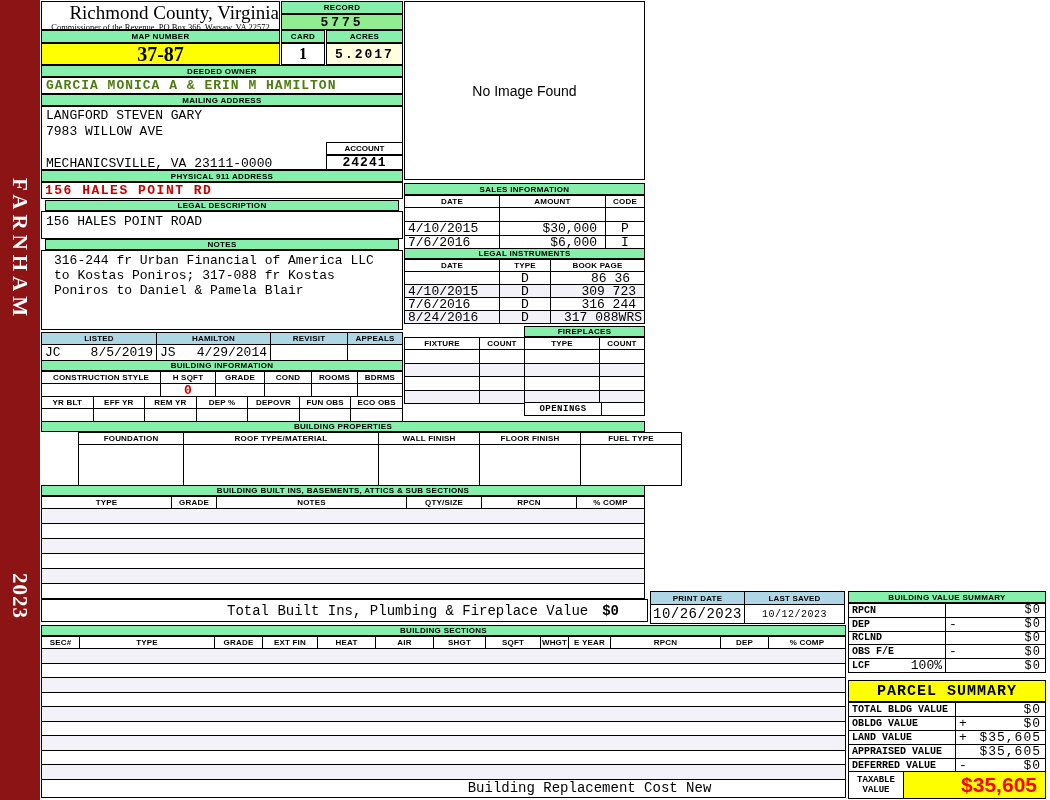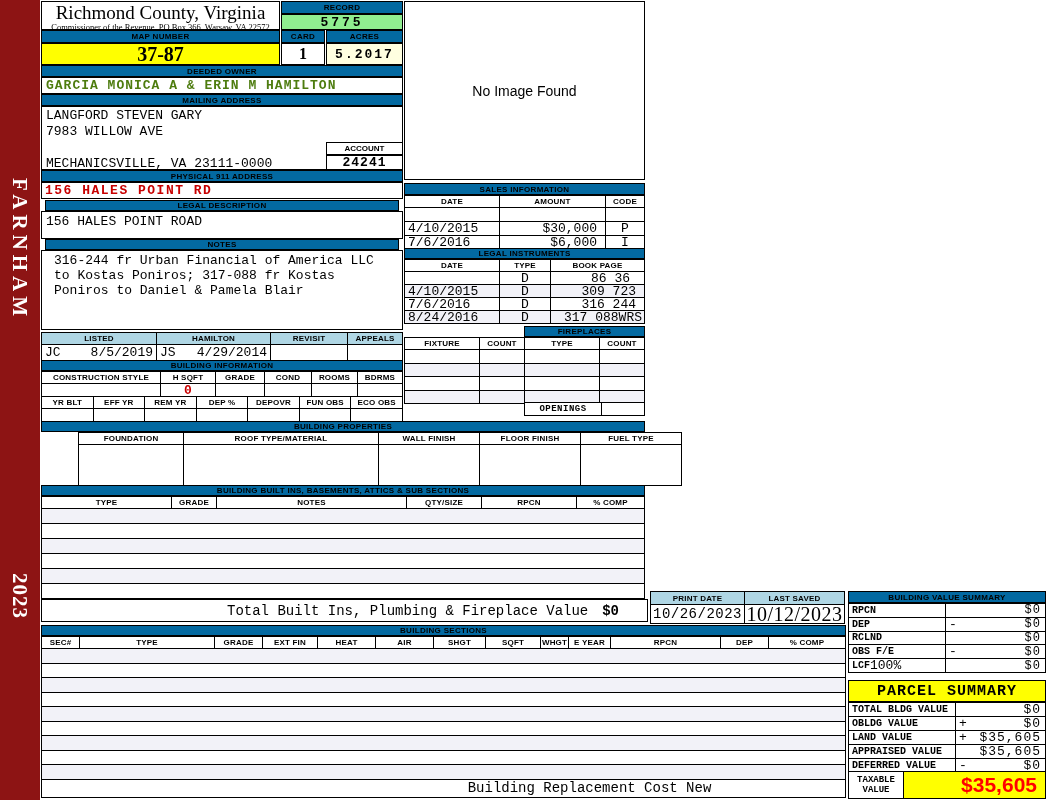--- a/index.html
+++ b/index.html
@@ -1,35 +1,35 @@
 <!DOCTYPE html>
 <html><head>
 <meta charset="utf-8">
 <style>
   * { margin:0; padding:0; box-sizing:border-box; }
   html,body { background:#fff; }
   .card { position:relative; width:1050px; height:800px; background:#fff; overflow:hidden;
           font-family:"Liberation Sans", sans-serif; color:#000; }
   .box { position:absolute; border:1px solid #000; background:#fff; }
-  .bar { position:absolute; background:#0369a1; border:1px solid #000; display:flex; align-items:center;
+  .bar { position:absolute; background:#86efac; border:1px solid #000; display:flex; align-items:center;
          justify-content:center; font:bold 8px "Liberation Sans", sans-serif; letter-spacing:.3px; }
   .grid { position:absolute; display:grid; gap:1px; background:#000; border:1px solid #000; }
   .c { background:#fff; display:flex; align-items:center; font:13px "Liberation Mono", monospace;
        padding:0 3px; overflow:hidden; white-space:nowrap; }
   .h { font:bold 8px "Liberation Sans", sans-serif; justify-content:center; padding:0; letter-spacing:.2px; }
   .blue { background:#AFD6E4; }
   .tint { background:#F2F2F8; }
   .span-all { grid-column:1 / -1; }
   .right { justify-content:flex-end; }
   .center { justify-content:center; }
   .red { color:#C80000; font-weight:bold; }
   .sidebar { position:absolute; left:0; top:0; width:40px; height:800px; background:#8D1414; }
   .vtext { position:absolute; left:7px; writing-mode:vertical-rl; color:#fff;
            font:bold 21px "Liberation Serif", serif; white-space:nowrap; }
-  .county { font:19px "Liberation Serif", serif; text-align:center; line-height:19px; padding-top:1px; }
+  .county { font:19px "Liberation Serif", serif; text-align:right; line-height:19px; padding-top:1px; }
   .commish { font:8.5px "Liberation Serif", serif; text-align:center; }
   .mline { height:16px; display:flex; align-items:center; font:13px "Liberation Mono", monospace; padding-left:4px; }
   .slabel { font:bold 10px "Liberation Mono", monospace; }
   .opv { display:flex; align-items:center; background:#fff; }
   .opv .op { width:14px; font:13px "Liberation Mono", monospace; padding-left:3px; }
   .opv .val { flex:1; text-align:right; font:12px "Liberation Mono", monospace; letter-spacing:1px; padding-right:4px; }
 </style>
 </head>
 <body>
 
@@ -221,21 +221,21 @@
 
   <div class="box" style="left:41px; top:599px; width:607px; height:23px; display:flex; align-items:center; font:14px 'Liberation Mono', monospace;">
     <span style="margin-left:185px;">Total Built Ins, Plumbing &amp; Fireplace Value</span>
     <span style="margin-left:auto; margin-right:28px; font-weight:bold;">$0</span>
   </div>
 
   <div class="grid" style="left:650px; top:591px; width:195px; grid-template-columns:93px 1fr; grid-template-rows:12px 18px;">
     <div class="c h blue">PRINT DATE</div>
     <div class="c h blue">LAST SAVED</div>
     <div class="c center" style="font-size:14px; letter-spacing:.5px;">10/26/2023</div>
-    <div class="c center" style="font-size:20px; letter-spacing:.5px;font-family:Liberation Serif, serif;">10/12/2023</div>
+    <div class="c center" style="font-size:10px; letter-spacing:.5px;">10/12/2023</div>
   </div>
 
   <div class="bar" style="left:41px; top:625px; width:805px; height:11px;">BUILDING SECTIONS</div>
   <div class="grid" style="left:41px; top:636px; width:805px; grid-template-columns:37px 134px 47px 54px 57px 57px 51px 54px 27px 41px 109px 47px 1fr; grid-template-rows:11px repeat(9,13.5px) 17px;">
     <div class="c h">SEC#</div>
     <div class="c h">TYPE</div>
     <div class="c h">GRADE</div>
     <div class="c h">EXT FIN</div>
     <div class="c h">HEAT</div>
     <div class="c h">AIR</div>
@@ -273,21 +273,21 @@
     <div class="c slabel">RCLND</div>
     <div class="opv">
         <span class="op"></span>
         <span class="val">$0</span>
       </div>
     <div class="c slabel">OBS F/E</div>
     <div class="opv">
         <span class="op">-</span>
         <span class="val">$0</span>
       </div>
-    <div class="c slabel" style="">
+    <div class="c slabel" style="justify-content:space-between;">
       <span>LCF</span>
       <span style="font:13px 'Liberation Mono', monospace;">100%</span>
     </div>
     <div class="opv">
         <span class="op"></span>
         <span class="val">$0</span>
       </div>
   </div>
 
   <div class="box" style="left:848px; top:680px; width:198px; height:22px; background:#FFFF00; display:flex; align-items:center; justify-content:center; font:bold 15px 'Liberation Mono', monospace; letter-spacing:1px;">PARCEL SUMMARY</div>

